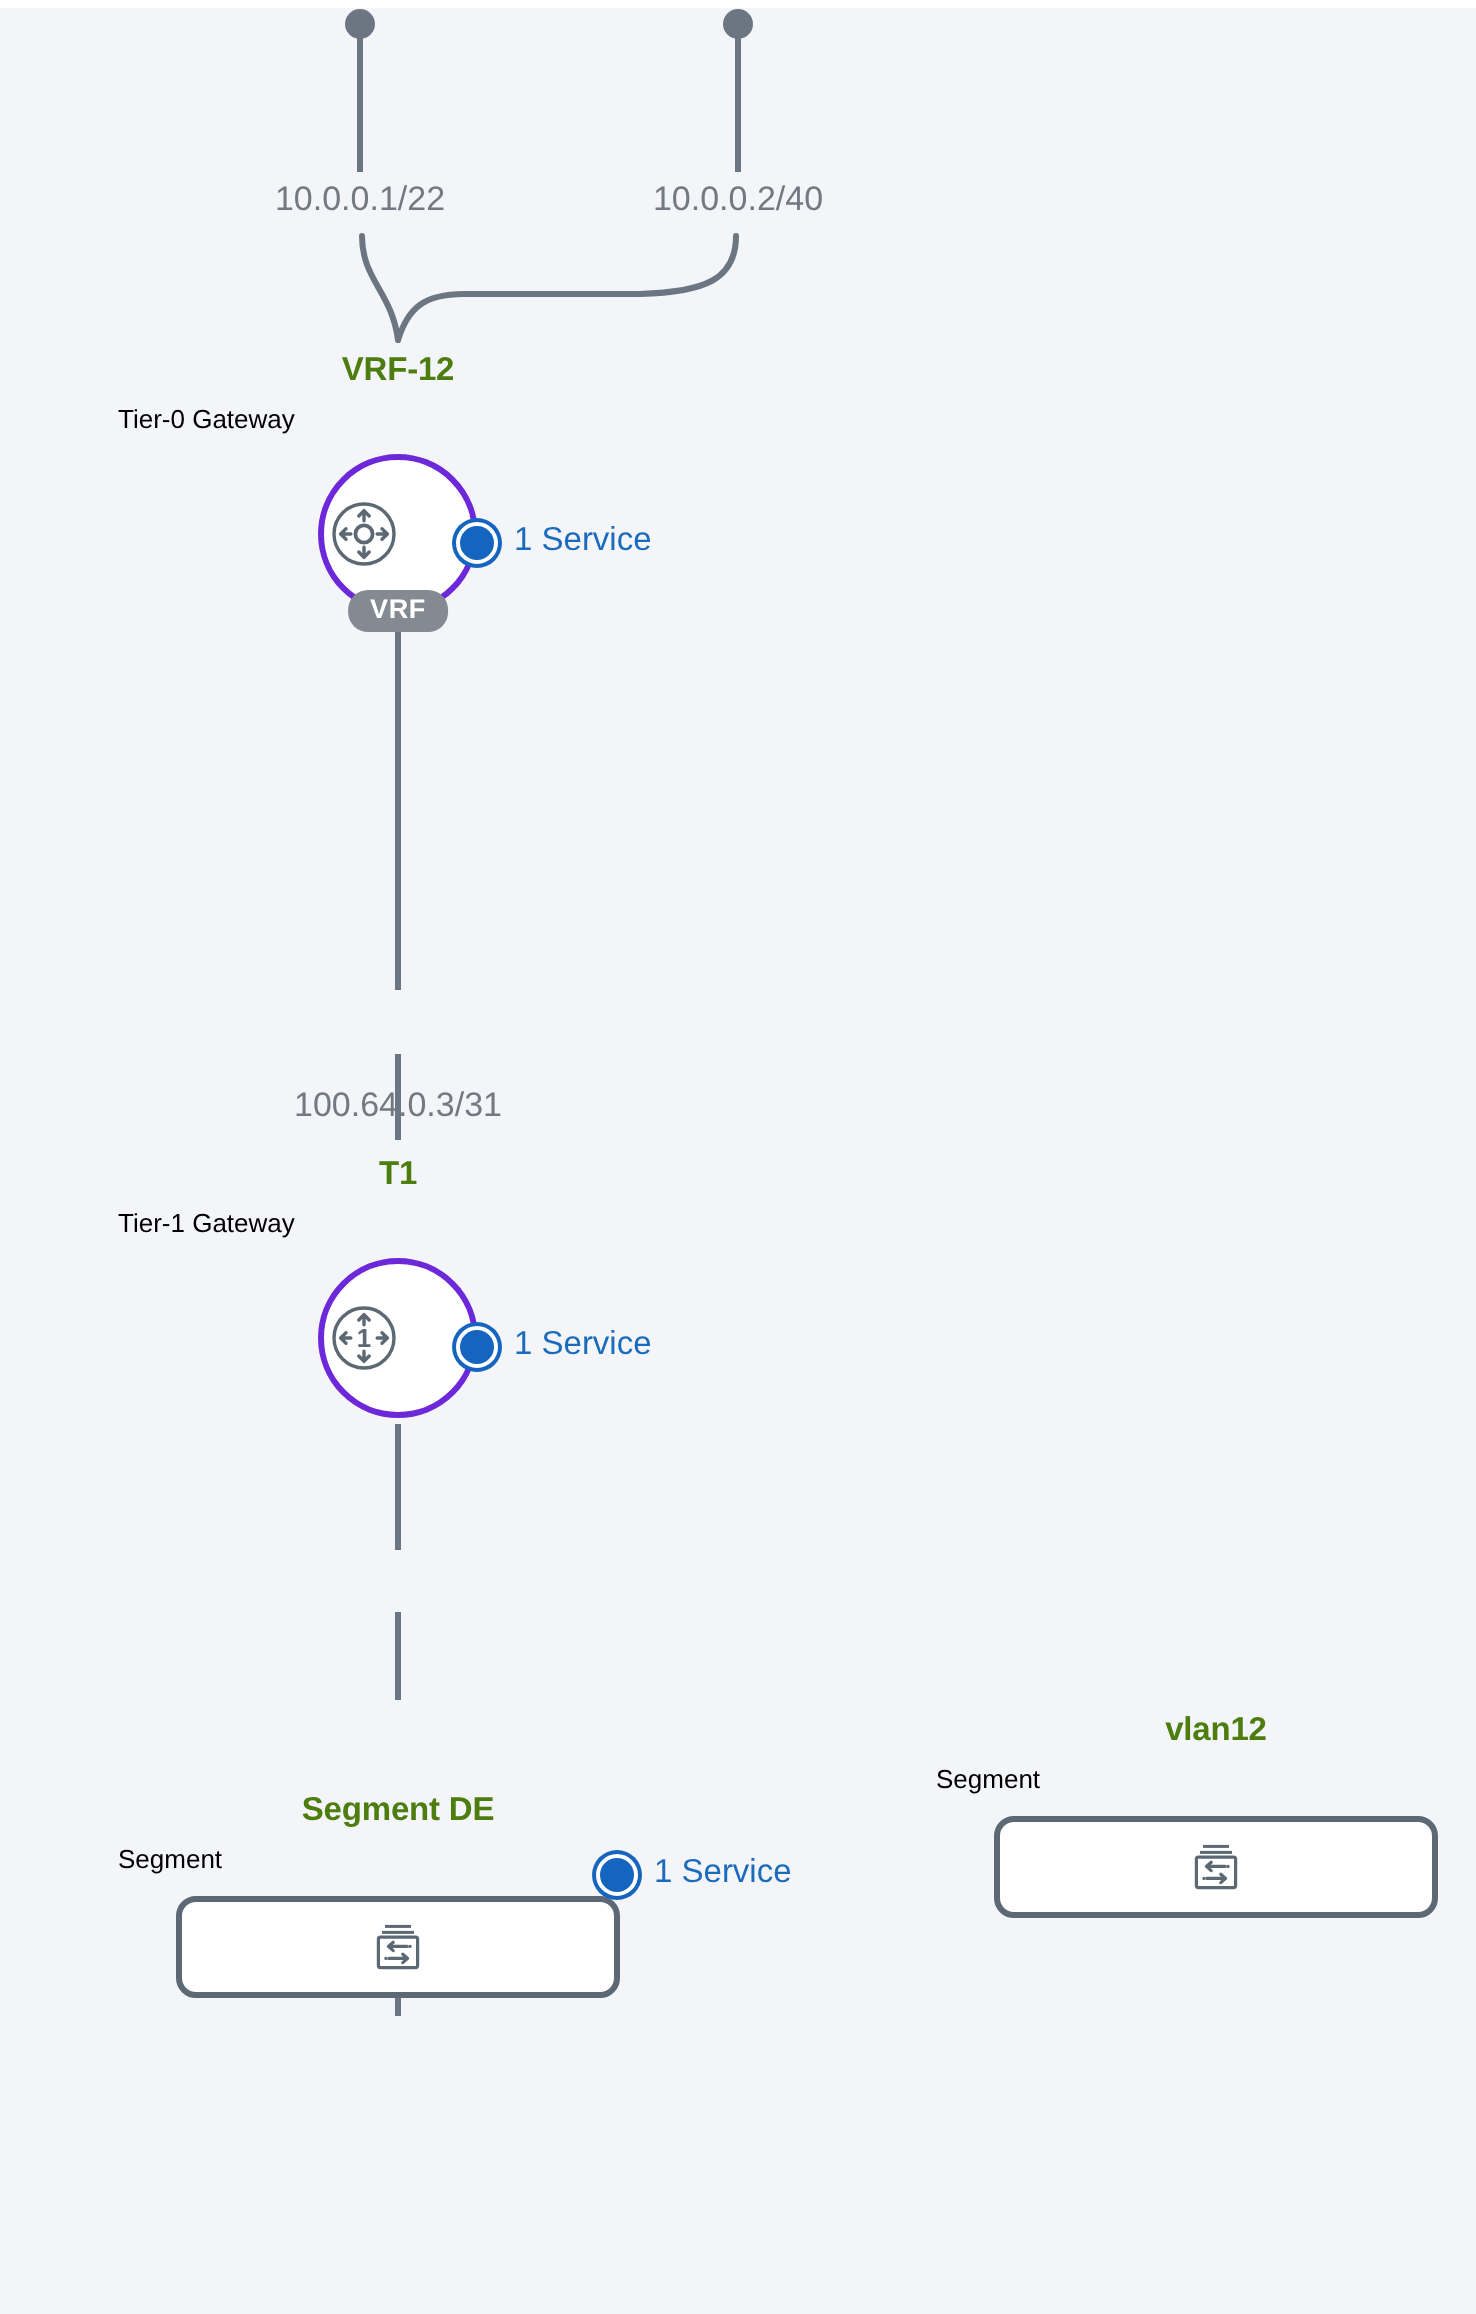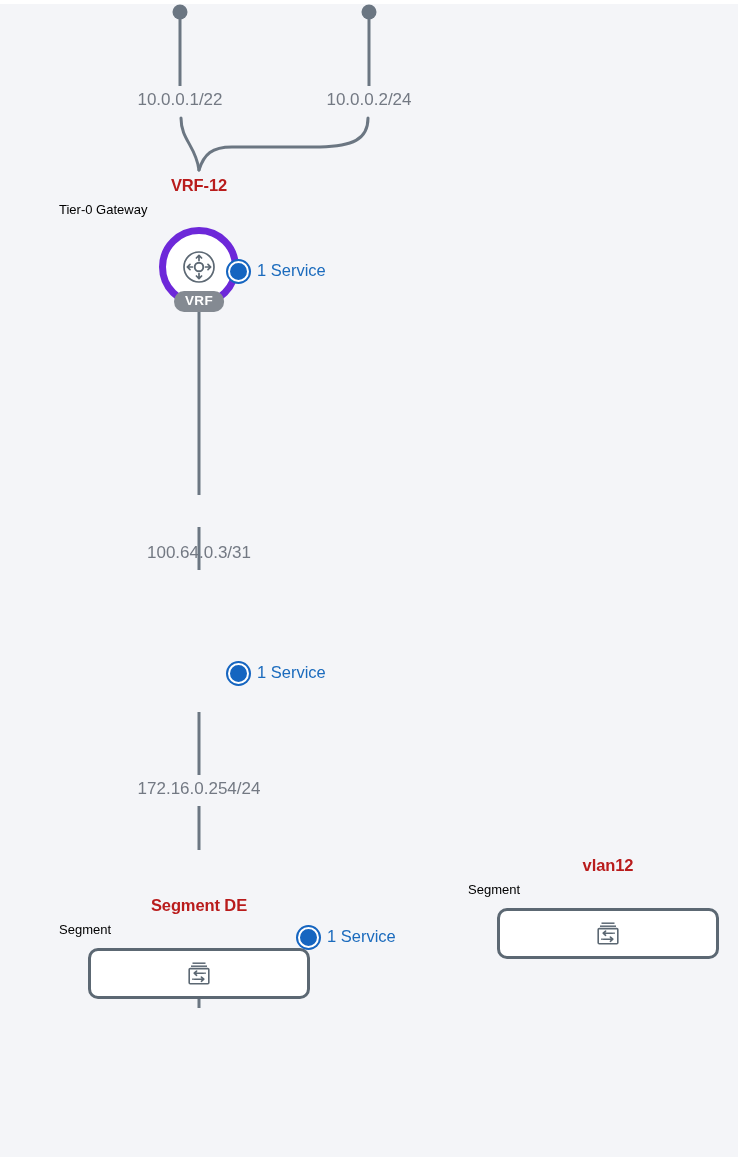--- a/index.html
+++ b/index.html
@@ -37,21 +37,21 @@
     overflow: visible;
     z-index: 1;
   }
   .node {
     position: absolute;
     z-index: 2;
   }
   .node-title {
     font-size: 16.5px;
     font-weight: bold;
-    color: #b91c1c;
+    color: #4d7c0f;
     text-align: center;
     white-space: nowrap;
     letter-spacing: -0.1px;
   }
   .node-subtitle {
     font-size: 13px;
     font-weight: normal;
     color: #000000;
     text-align: left;
     white-space: nowrap;
@@ -64,26 +64,26 @@
     white-space: nowrap;
     text-align: center;
     z-index: 2;
   }
   
   .gw-circle {
     position: relative;
     width: 80px;
     height: 80px;
     border-radius: 50%;
-    border: 7px solid #6d28d9;
+    border: 3px solid #6d28d9;
     background: #ffffff;
     box-sizing: border-box;
     display: flex;
     align-items: center;
-    justify-content: center;
+    justify-content: flex-start;
   }
   .vrf-badge {
     position: absolute;
     left: 50%;
     transform: translateX(-50%);
     bottom: -12px;
     background: #848a92;
     color: #ffffff;
     font-size: 13.5px;
     font-weight: bold;
@@ -163,25 +163,24 @@
     <line x1="199" y1="527" x2="199" y2="570" stroke="#6b7682" stroke-width="3"></line>
 
     <line x1="199" y1="712" x2="199" y2="775" stroke="#6b7682" stroke-width="3"></line>
     <line x1="199" y1="806" x2="199" y2="850" stroke="#6b7682" stroke-width="3"></line>
 
     <line x1="199" y1="963" x2="199" y2="1008" stroke="#6b7682" stroke-width="3"></line>
   </svg>
 
   <div class="iface-label" style="left:110px; top:90px; width:140px;">10.0.0.1/22</div>
 
-  <div class="iface-label" style="left:299px; top:90px; width:140px;">10.0.0.2/24</div>
+  <div class="iface-label" style="left:299px; top:90px; width:140px;">10.0.0.2/40</div>
 
   <div class="iface-label" style="left:119px; top:500px; width:160px;margin-top:43px;">100.64.0.3/31</div>
 
-  <div class="iface-label" style="left:109px; top:779px; width:180px;">172.16.0.254/24</div>
 
   <div class="node" style="left:59px; top:176px; width:280px;">
     <div class="node-title">VRF-12</div>
     <div class="node-subtitle">Tier-0 Gateway</div>
     <div style="display:flex; justify-content:center; margin-top:10px;">
       <div class="gw-circle">
         <span style="display:block; width:40px; height:40px;">
           <svg viewBox="0 0 40 40" width="40" height="40" xmlns="http://www.w3.org/2000/svg">
             <circle cx="20" cy="20" r="15" fill="none" stroke="#5c6873" stroke-width="1.7"></circle>
             <circle cx="20" cy="20" r="4.3" fill="none" stroke="#5c6873" stroke-width="1.9"></circle>
@@ -198,20 +197,38 @@
         <span class="vrf-badge">VRF</span>
       </div>
     </div>
   </div>
 
   <div class="service" style="left:228px; top:261px;">
     <span class="service-dot"></span>
     <span class="service-text">1 Service</span>
   </div>
 
+  <div class="node" style="left:59px; top:578px; width:280px;">
+    <div class="node-title">T1</div>
+    <div class="node-subtitle">Tier-1 Gateway</div>
+    <div style="display:flex; justify-content:center; margin-top:10px;">
+      <div class="gw-circle">
+        <span style="display:block; width:40px; height:40px;">
+          <svg viewBox="0 0 40 40" width="40" height="40" xmlns="http://www.w3.org/2000/svg">
+            <circle cx="20" cy="20" r="15" fill="none" stroke="#5c6873" stroke-width="1.7"></circle>
+            <text x="20" y="20" text-anchor="middle" dominant-baseline="central" font-family="Liberation Sans, sans-serif" font-size="13" font-weight="bold" fill="#5c6873">1</text>
+            <path d="M20 13.4 V8.6 M17.4 11 L20 8.3 L22.6 11" fill="none" stroke="#5c6873" stroke-width="1.7" stroke-linecap="round" stroke-linejoin="round"></path>
+            <path d="M20 26.6 V31.4 M17.4 29 L20 31.7 L22.6 29" fill="none" stroke="#5c6873" stroke-width="1.7" stroke-linecap="round" stroke-linejoin="round"></path>
+            <path d="M13.4 20 H8.6 M11 17.4 L8.3 20 L11 22.6" fill="none" stroke="#5c6873" stroke-width="1.7" stroke-linecap="round" stroke-linejoin="round"></path>
+            <path d="M26.6 20 H31.4 M29 17.4 L31.7 20 L29 22.6" fill="none" stroke="#5c6873" stroke-width="1.7" stroke-linecap="round" stroke-linejoin="round"></path>
+          </svg>
+        </span>
+      </div>
+    </div>
+  </div>
 
   <div class="service" style="left:228px; top:663px;">
     <span class="service-dot"></span>
     <span class="service-text">1 Service</span>
   </div>
 
   <div class="node" style="left:59px; top:856px; width:280px;margin-top:40px;">
     <div class="node-title">Segment DE</div>
     <div class="node-subtitle">Segment</div>
     <div style="display:flex; justify-content:center; margin-top:11px;">

